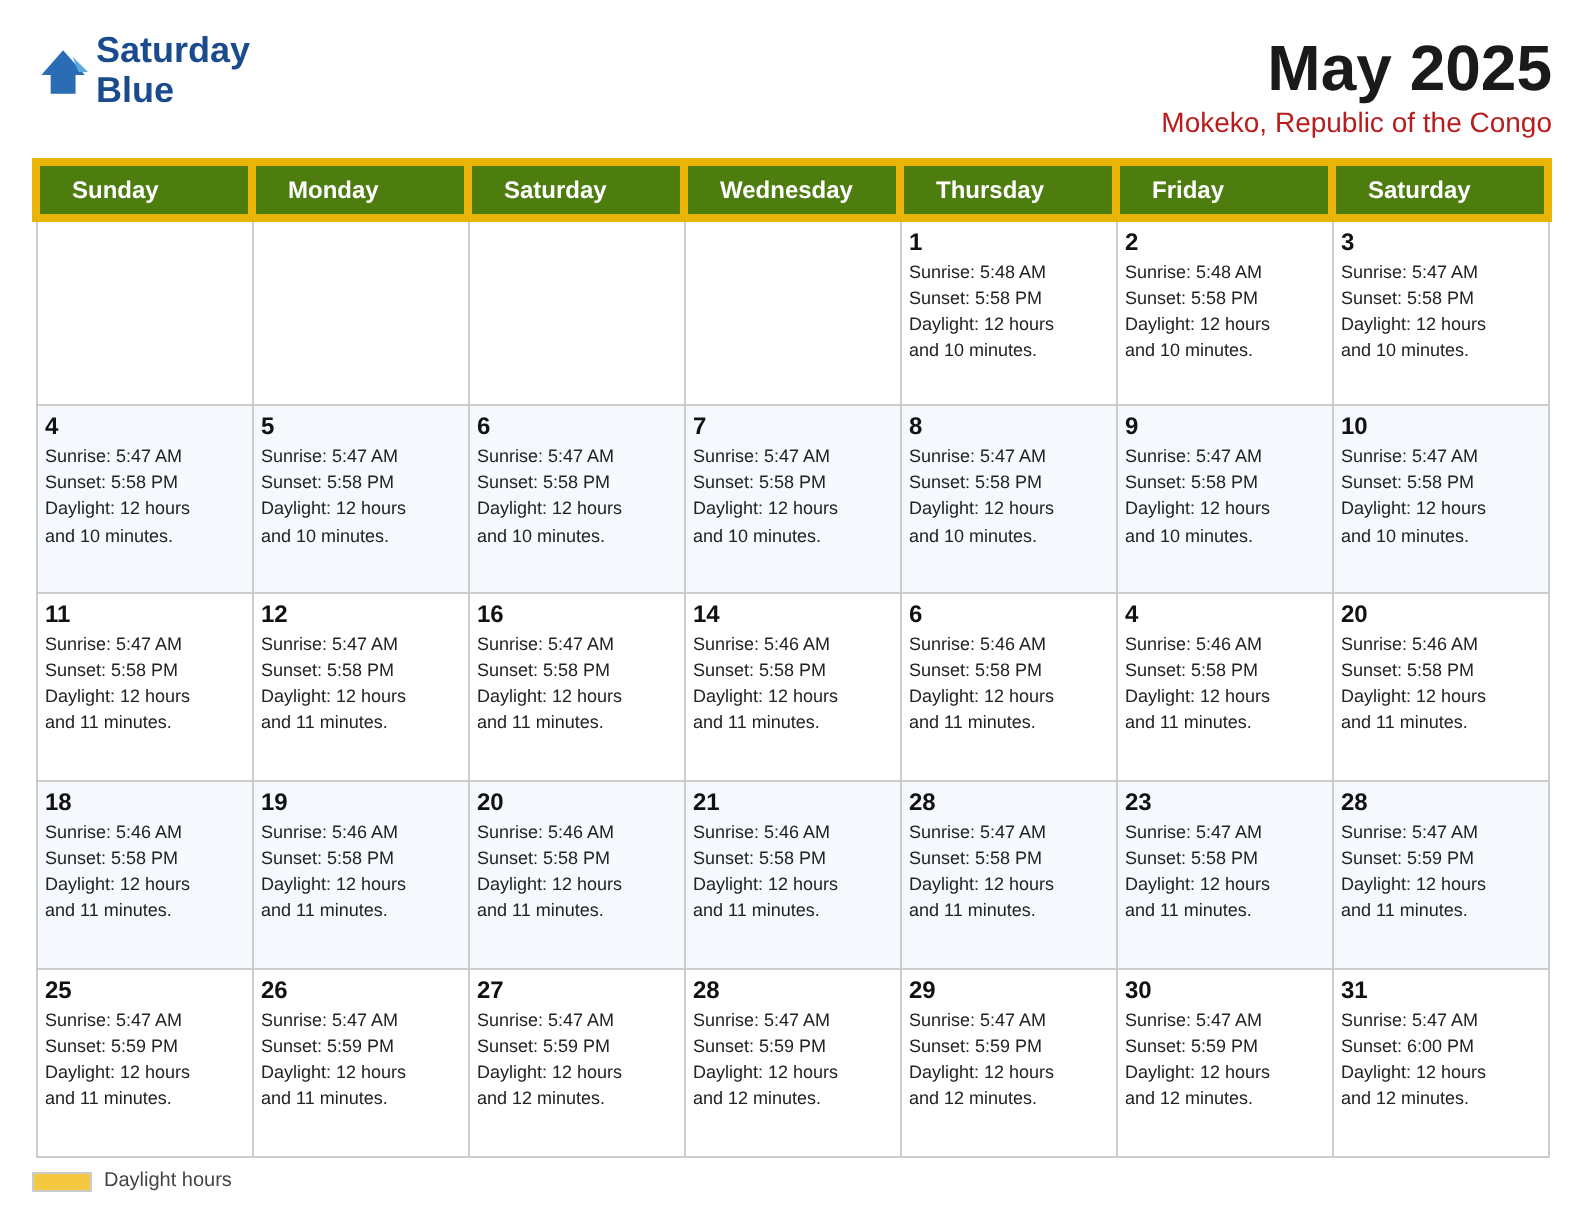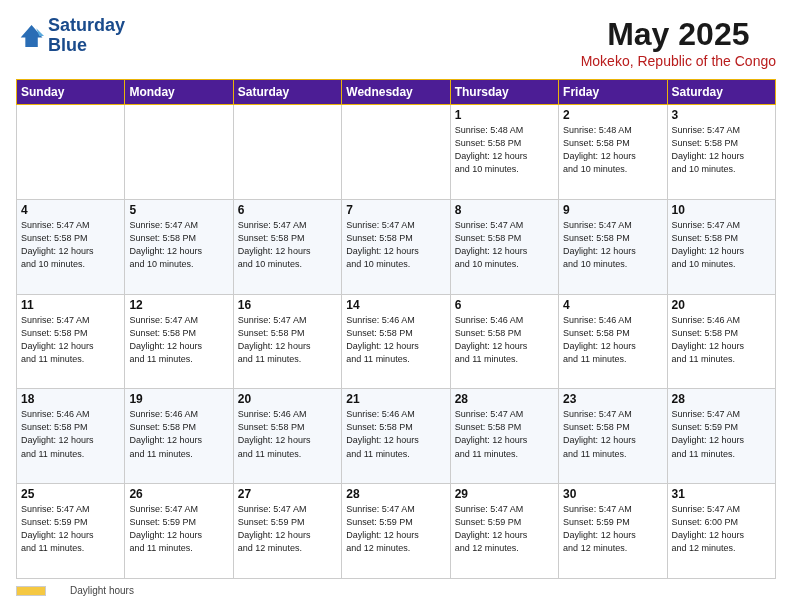--- a/index.html
+++ b/index.html
@@ -35,47 +35,47 @@
       line-height: 1.1;
     }
     .logo-text span {
       display: block;
     }
     .logo-icon {
       width: 28px;
       height: 28px;
     }
     .title-block {
-      text-align: center;
+      text-align: right;
       margin-left: 16px;
     }
     .main-title {
       font-size: 32px;
       font-weight: bold;
       color: #1a1a1a;
     }
     .subtitle {
       font-size: 14px;
       color: #b91c1c;
     }
     .calendar {
       flex: 1;
       border: 1px solid #ccc;
       border-collapse: collapse;
       width: 100%;
       table-layout: fixed;
     }
     .calendar th {
-      background: #4c1d95;
+      background: #4d7c0f;
       color: #fff;
       font-size: 12px;
       font-weight: bold;
-      padding: 5px 4px;
+      padding: 5px 16px;
       text-align: left;
-      border: 1px solid #eab308;
+      border: 4px solid #eab308;
     }
     .calendar td {
       vertical-align: top;
       border: 1px solid #ccc;
       padding: 3px 4px;
       font-size: 9.5px;
       color: #222;
       height: 82px;
       background: #fff;
     }
@@ -95,21 +95,21 @@
     }
     .empty-cell {
       background: #fff !important;
     }
     .footer-note {
       margin-top: 6px;
       font-size: 10px;
       color: #444;
       display: flex;
       align-items: center;
-      gap: 24px;
+      gap: 6px;
     }
     .daylight-bar {
       display: inline-block;
       width: 30px;
       height: 10px;
       background: #f5c842;
       border: 1px solid #ccc;
       vertical-align: middle;
     }
   </style>

